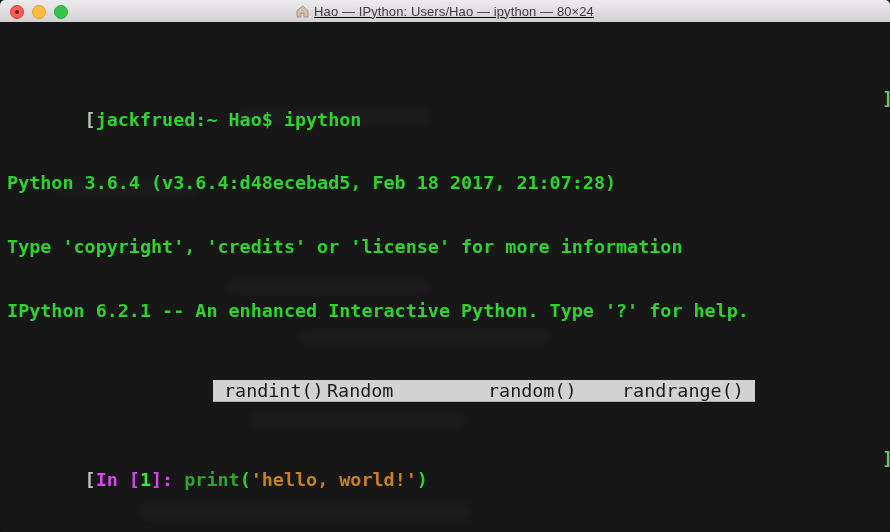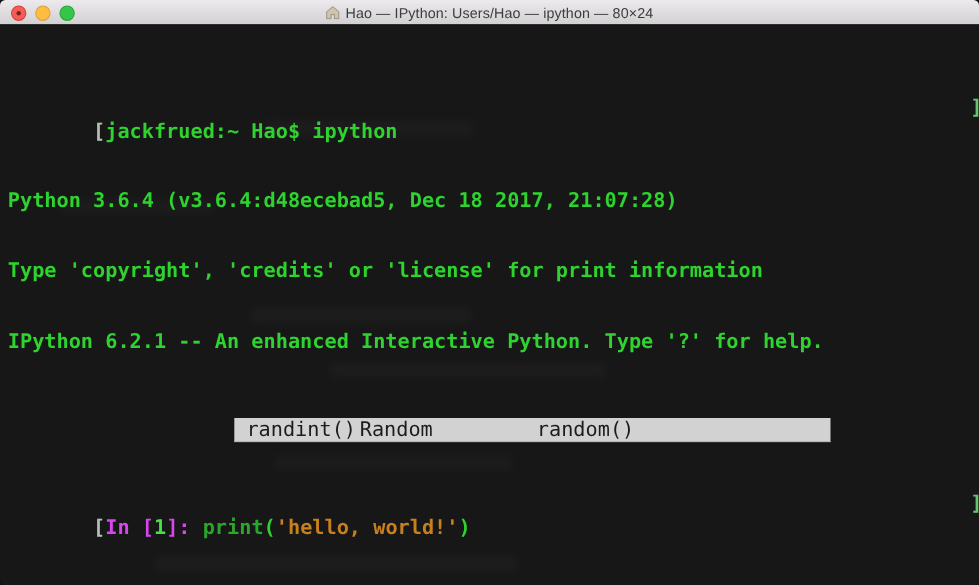--- a/index.html
+++ b/index.html
@@ -6,21 +6,21 @@
   .window {
     position:relative; width:890px; height:532px; overflow:hidden;
     border-radius:5px; background:#171717;
     font-family:"Liberation Sans", sans-serif;
   }
   
   .titlebar {
     position:absolute; top:0; left:0; right:0; height:22px;
     background:linear-gradient(#eceaec,#d2d0d2);
     border-bottom:1px solid #a8a6a8;
-    display:flex; align-items:center; justify-content:center;
+    display:flex; align-items:center; justify-content:center;text-decoration:underline;
   }
   .lights { position:absolute; left:10px; top:5px; display:flex; gap:8px; }
   .light { width:12px; height:12px; border-radius:50%; position:relative; }
   .light.close { background:#f45d55; border:0.5px solid #dd3e39; }
   .light.close::after {
     content:""; position:absolute; left:4px; top:4px; width:4px; height:4px;
     border-radius:50%; background:#77211c;
   }
   .light.min   { background:#fdbd40; border:0.5px solid #dfa036; }
   .light.max   { background:#35c649; border:0.5px solid #2aa73a; }
@@ -96,22 +96,22 @@
     <div class="ghost" style="left:250px;top:392px;width:215px;height:13px;"></div>
     <div class="ghost" style="left:140px;top:482px;width:330px;height:16px;"></div>
 
     <div class="grid">
 
       <div class="row pr">
         <span class="lb">[</span><span class="g">jackfrued:~ Hao$ ipython</span>
         <span class="rb">]</span>
       </div>
 
-      <div class="row"><span class="g">Python 3.6.4 (v3.6.4:d48ecebad5, Dec 18 2017, 21:07:28)</span></div>
-      <div class="row"><span class="g">Type 'copyright', 'credits' or 'license' for print information</span></div>
+      <div class="row"><span class="g">Python 3.6.4 (v3.6.4:d48ecebad5, Feb 18 2017, 21:07:28)</span></div>
+      <div class="row"><span class="g">Type 'copyright', 'credits' or 'license' for more information</span></div>
       <div class="row"><span class="g">IPython 6.2.1 -- An enhanced Interactive Python. Type '?' for help.</span></div>
       <div class="row"></div>
 
       <div class="row pr">
         <span class="lb">[</span><span class="pg">In [</span><span class="num">1</span><span class="pg">]: </span><span class="fn">print</span><span class="g">(</span><span class="str">'hello, world!'</span><span class="g">)</span>
         <span class="rb">]</span>
       </div>
 
       
       
@@ -133,16 +133,17 @@
       
 
       
 
     </div>
 
     <div class="popup">
       <span class="item">randint()</span>
       <span class="item">Random</span>
       <span class="item">random()</span>
+      <span class="item">randrange()</span>
     </div>
   </div>
 
 </div>
 
 </body></html>

